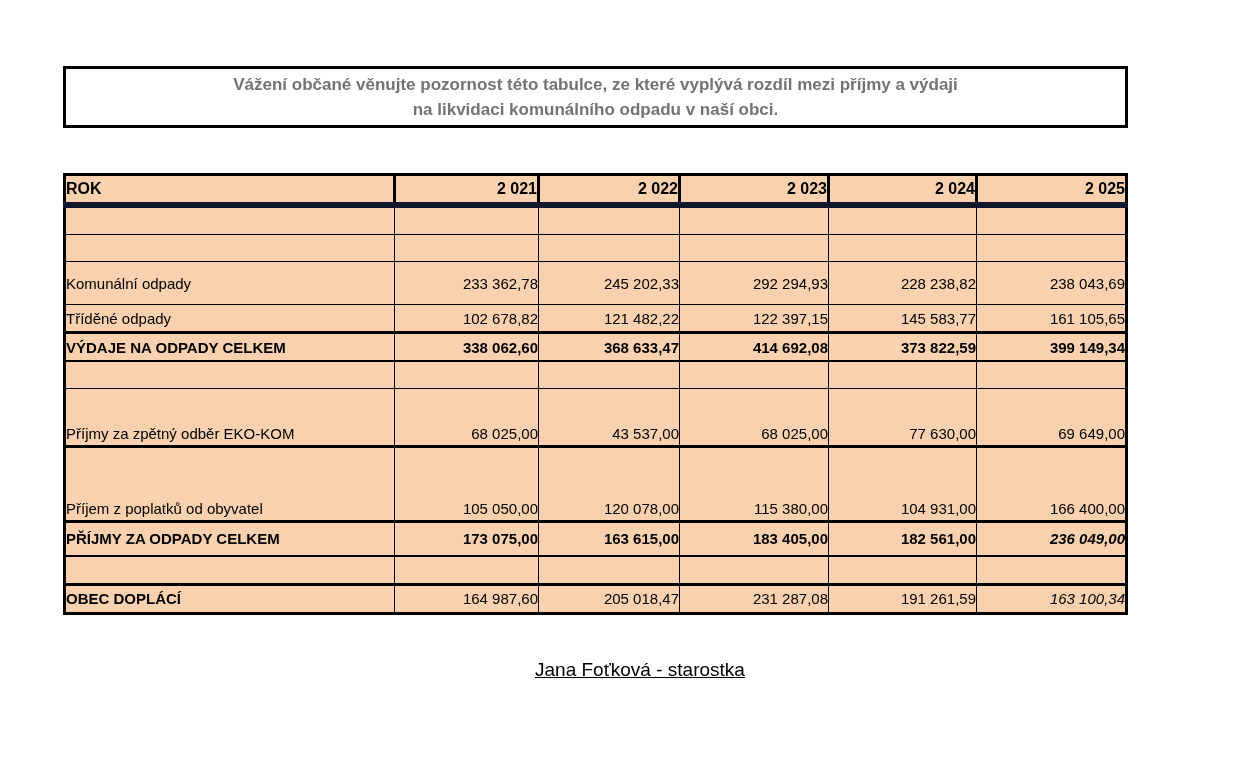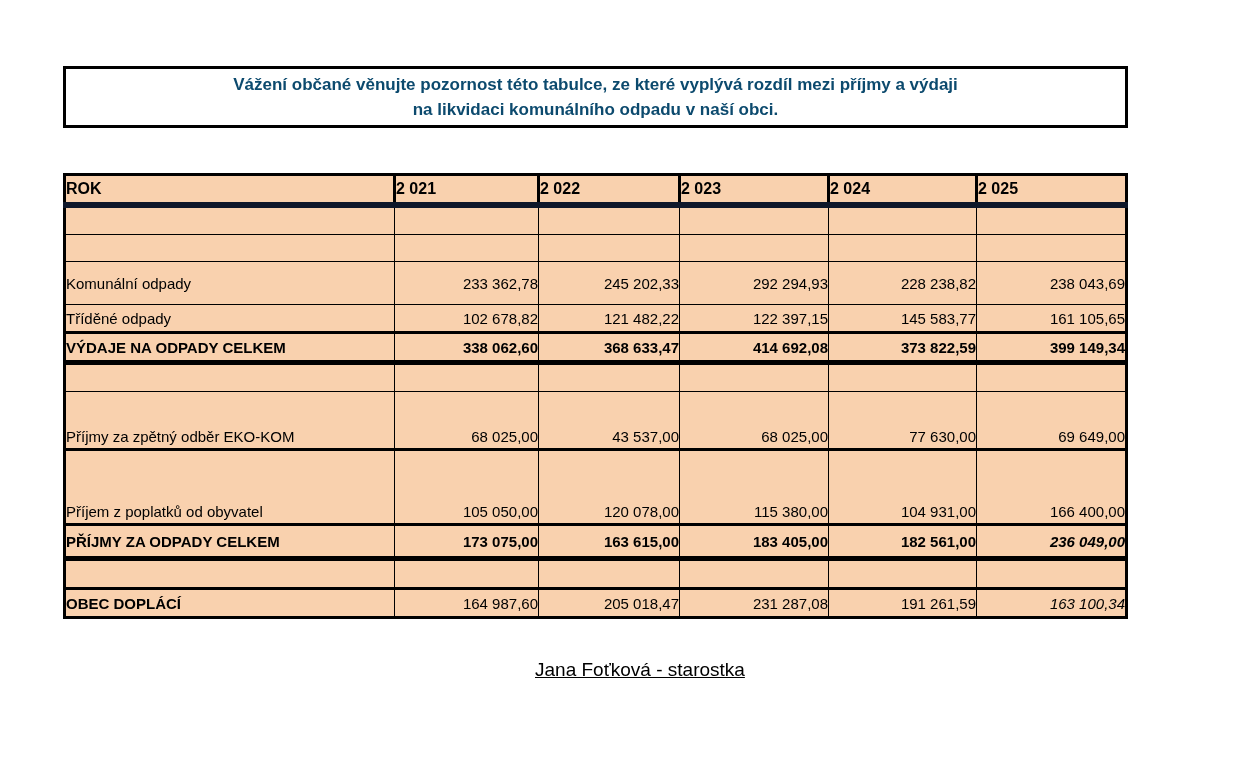--- a/index.html
+++ b/index.html
@@ -6,40 +6,40 @@
   .page{
     position:relative;width:1235px;height:759px;background:#ffffff;
     font-family:"Liberation Sans","DejaVu Sans",sans-serif;color:#000;overflow:hidden;
   }
   
   .notice{
     position:absolute;left:63px;top:66px;width:1065px;height:62px;
     border:3px solid #000;box-sizing:border-box;
     display:flex;flex-direction:column;align-items:center;justify-content:center;
   }
-  .notice p{margin:0;color:#0c4a6e;font-weight:bold;font-size:17px;line-height:25px;text-align:left;}
+  .notice p{margin:0;color:#737373;font-weight:bold;font-size:17px;line-height:25px;text-align:left;}
   
   table.waste{
     position:absolute;left:63px;top:173px;width:1065px;
     border-collapse:collapse;table-layout:fixed;
     border:3px solid #000;background:#F9D1AE;
   }
   table.waste td{
     border-left:1px solid #000;border-top:1px solid #000;
     font-size:15px;vertical-align:middle;white-space:nowrap;overflow:hidden;
     padding:0;height:26px;background:#F9D1AE;
   }
   td.lbl{text-align:left;padding-left:4px;}
   td.val{text-align:right;padding-right:6px;}
   td.bl3{border-left-width:3px;}
   td.nb{border-left:none;}
   tr.hdr td{font-weight:bold;font-size:16px;border-bottom:6px solid #0f172a;}
-  tr.hdr td.yr{text-align:left;border-left-width:3px;}
+  tr.hdr td.yr{text-align:right;border-left-width:3px;}
   tr.bt3 td{border-top-width:3px;}
-  tr.bb3 td{border-bottom:5px solid #000000;}
+  tr.bb3 td{border-bottom:2px solid #000000;}
   tr.bold td{font-weight:bold;}
   td.lblb{font-weight:bold;}
   tr.tall td{vertical-align:bottom;padding-bottom:3px;}
   td.raised{vertical-align:top;padding-top:3px;font-style:italic;}
   
   .footer{position:absolute;left:63px;top:665px;font-size:15px;line-height:27px;}
   .signature{position:absolute;left:535px;top:656px;font-size:19px;line-height:27px;text-decoration:underline;}
 </style>
 </head>
 <body>

